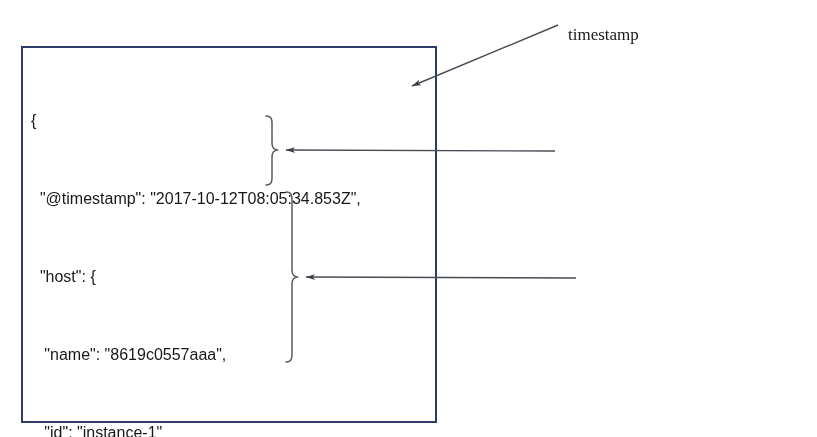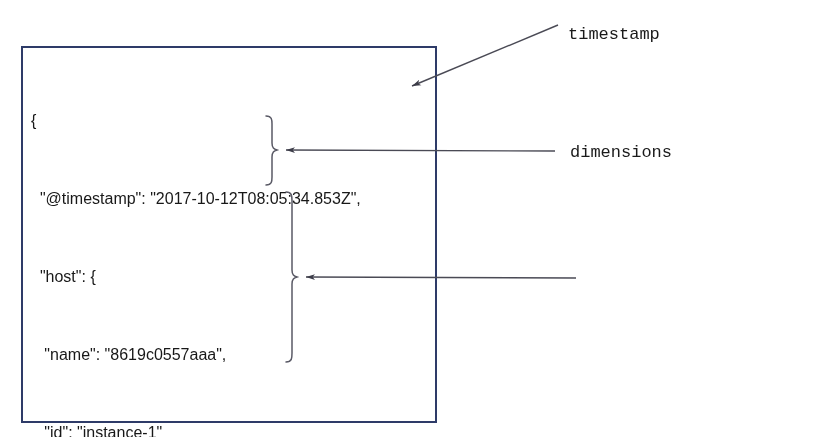--- a/index.html
+++ b/index.html
@@ -59,21 +59,21 @@
     left: 0;
     top: 0;
     width: 817px;
     height: 437px;
     pointer-events: none;
   }
 
   
   .anno-label {
     position: absolute;
-    font-family: Liberation Mono, monospace;
+    font-family: Liberation Serif, serif;
     font-size: 17px;
     color: #1a1a1a;
     white-space: nowrap;
     line-height: 1;
   }
   #label-timestamp { left: 568px; top: 26px; }
   #label-dimensions { left: 570px; top: 144px; }
   #label-metric { left: 589px; top: 275px; }
 </style>
 </head>
@@ -126,16 +126,15 @@
              C 292 275, 294 276, 297 277
              C 294 278, 292 279, 292 284
              L 292 353
              C 292 358, 292 362, 286 362" fill="none" stroke="#5a5a66" stroke-width="1.5" stroke-linecap="round"></path>
 
     <line x1="576" y1="278" x2="306" y2="277" stroke="#4a4a55" stroke-width="1.3" marker-end="url(#arrowhead)"></line>
   </svg>
 
   <div class="anno-label" id="label-timestamp">timestamp</div>
 
-  <div class="anno-label" id="label-dimensions">dimensions</div>
 
 
 </div>
 
 </body></html>

